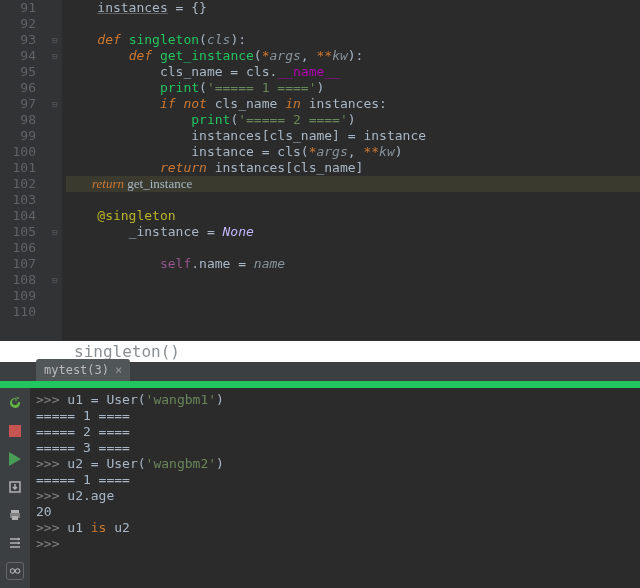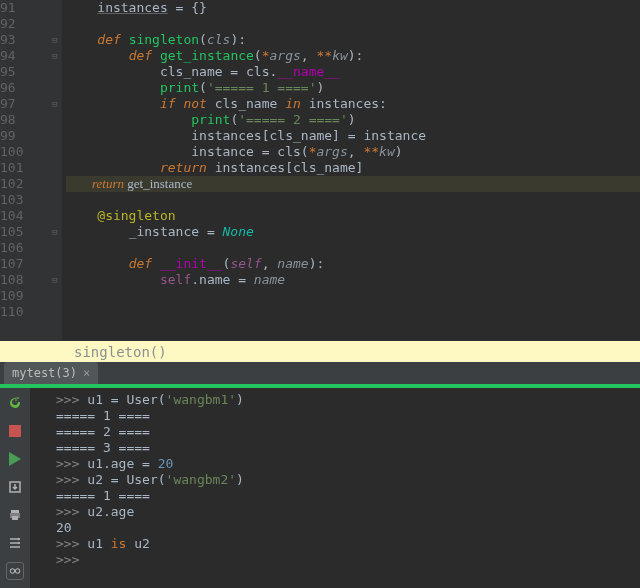--- a/index.html
+++ b/index.html
@@ -14,21 +14,21 @@
   }
   .editor {
     display: flex;
     height: 340px;
     background: #2b2b2b;
   }
   .gutter {
     width: 48px;
     background: #313335;
     color: #606366;
-    text-align: left;
+    text-align: right;
     padding-right: 12px;
     user-select: none;
   }
   .gutter .ln { height: 16px; line-height: 16px; }
   .fold-col {
     width: 14px;
     background: #313335;
     position: relative;
   }
   .fold-col .fold-mark {
@@ -50,58 +50,58 @@
   .fn { color: #22c55e; }
   .param-i { color: #87939a; font-style: italic; }
   .str { color: #6a8759; }
   .dec { color: #bbb529; }
   .self { color: #94558d; }
   .selfi { color: #94558d; font-style: italic; }
   .mag { color: #b200b2; }
   .ident { color: #a9b7c6; }
   .under { text-decoration: underline; text-decoration-color: #606366; }
   .op { color: #a9b7c6; }
-  .none { color: #14b8a6; font-style: italic; }
+  .none { color: #c4b5fd; font-style: italic; }
 
   .breadcrumb {
     height: 22px;
-    background: #fef9c3;
+    background: #ffffff;
     color: #8a8f94;
     line-height: 22px;
     padding-left: 74px;
-    font-size: 14px;
+    font-size: 16px;
     border-top: 1px solid #323232;
   }
 
   .tabbar {
     height: 26px;
     background: #3c3f41;
     display: flex;
     align-items: flex-end;
-    border-bottom: 4px solid #22c55e;
+    border-bottom: 7px solid #22c55e;
+    padding-left: 32px;
   }
   .tab {
     background: #515658;
     color: #bbb;
     padding: 4px 8px;
     font-size: 12px;
     display: flex;
     align-items: center;
     gap: 6px;
     border-radius: 3px 3px 0 0;
     margin-left: 4px;
     cursor: pointer;
   }
   .tab .close { color: #999; font-size: 12px; cursor: pointer; }
 
   .console-area {
     display: flex;
     height: 200px;
     background: #2b2b2b;
-    gap: 20px;
   }
   .toolbar {
     width: 30px;
     background: #3c3f41;
     display: flex;
     flex-direction: column;
     align-items: center;
     padding-top: 6px;
     gap: 10px;
   }
@@ -185,21 +185,20 @@
       <div class="line"><span>            </span><span class="kw">if not </span><span class="ident">cls_name </span><span class="kw">in </span><span class="ident">instances:</span></div>
       <div class="line"><span>                </span><span class="fn">print</span><span class="op">(</span><span class="str">'===== 2 ===='</span><span class="op">)</span></div>
       <div class="line"><span>                </span><span class="ident">instances[cls_name] = instance</span></div>
       <div class="line"><span>                </span><span class="ident">instance = </span><span class="ident">cls</span><span class="op">(</span><span class="kw2">*</span><span class="param-i">args</span><span class="op">, </span><span class="kw2">**</span><span class="param-i">kw</span><span class="op">)</span></div>
       <div class="line"><span>            </span><span class="kw">return </span><span class="ident">instances[cls_name]</span></div>
       <div class="line current"><span>        </span><span class="kw">return </span><span class="ident">get_instance</span></div>
       <div class="line"></div>
       <div class="line"><span>    </span><span class="dec">@singleton</span></div>
       <div class="line"><span>        </span><span class="ident">_instance = </span><span class="none">None</span></div>
       <div class="line"></div>
-      <div class="line"><span>        </span><span class="kw">def </span><span class="mag">__init__</span><span class="op">(</span><span class="selfi">self</span><span class="op">, </span><span class="param-i">name</span><span class="op">):</span></div>
       <div class="line"><span>            </span><span class="self">self</span><span class="op">.</span><span class="ident">name = </span><span class="param-i">name</span></div>
     </div>
 </div>
 
 <div class="breadcrumb">
   <span>singleton()</span>
 </div>
 
 <div class="tabbar">
   <div class="tab">
@@ -249,21 +248,20 @@
           <circle cx="4" cy="5" r="2.5" fill="none" stroke="#afb1b3" stroke-width="1.2"></circle>
           <circle cx="10" cy="5" r="2.5" fill="none" stroke="#afb1b3" stroke-width="1.2"></circle>
         </svg>
     </div>
   </div>
   <div class="console" id="console">
       <div class="cline"><span class="pmt">&gt;&gt;&gt; </span><span>u1 = User(</span><span class="cstr">'wangbm1'</span><span>)</span></div>
       <div class="cline"><span class="cout">===== 1 ====</span></div>
       <div class="cline"><span class="cout">===== 2 ====</span></div>
       <div class="cline"><span class="cout">===== 3 ====</span></div>
-      <div class="cline"><span class="pmt">&gt;&gt;&gt; </span><span>u1.age = </span><span class="cnum">20</span></div>
       <div class="cline"><span class="pmt">&gt;&gt;&gt; </span><span>u2 = User(</span><span class="cstr">'wangbm2'</span><span>)</span></div>
       <div class="cline"><span class="cout">===== 1 ====</span></div>
       <div class="cline"><span class="pmt">&gt;&gt;&gt; </span><span>u2.age</span></div>
       <div class="cline"><span class="cout">20</span></div>
       <div class="cline"><span class="pmt">&gt;&gt;&gt; </span><span>u1 </span><span class="ckw">is </span><span>u2</span></div>
       <div class="cline"><span class="pmt">&gt;&gt;&gt; </span></div>
     </div>
 </div>
 
 </body></html>

